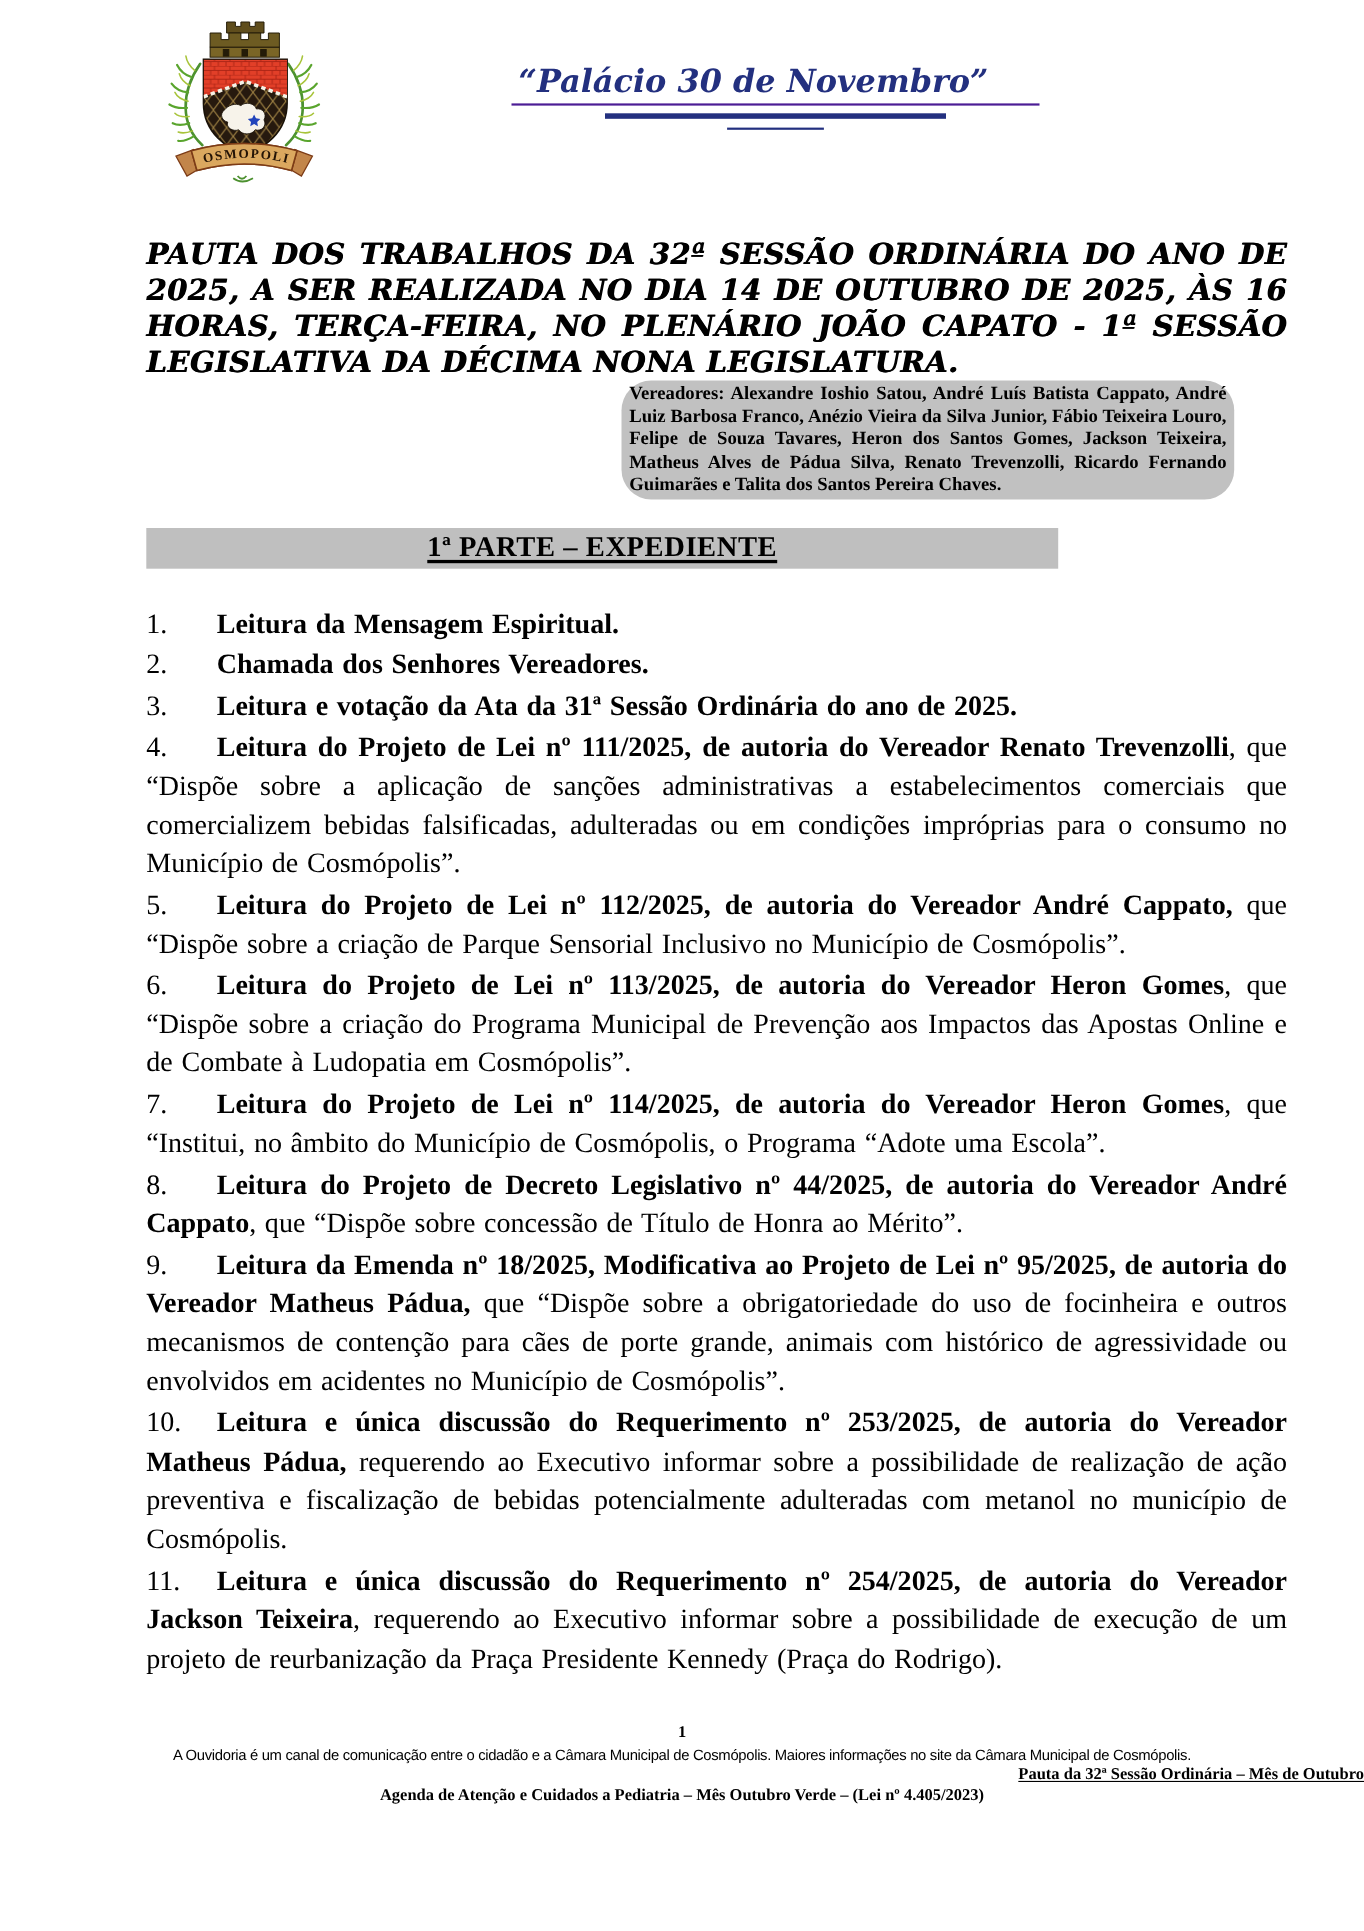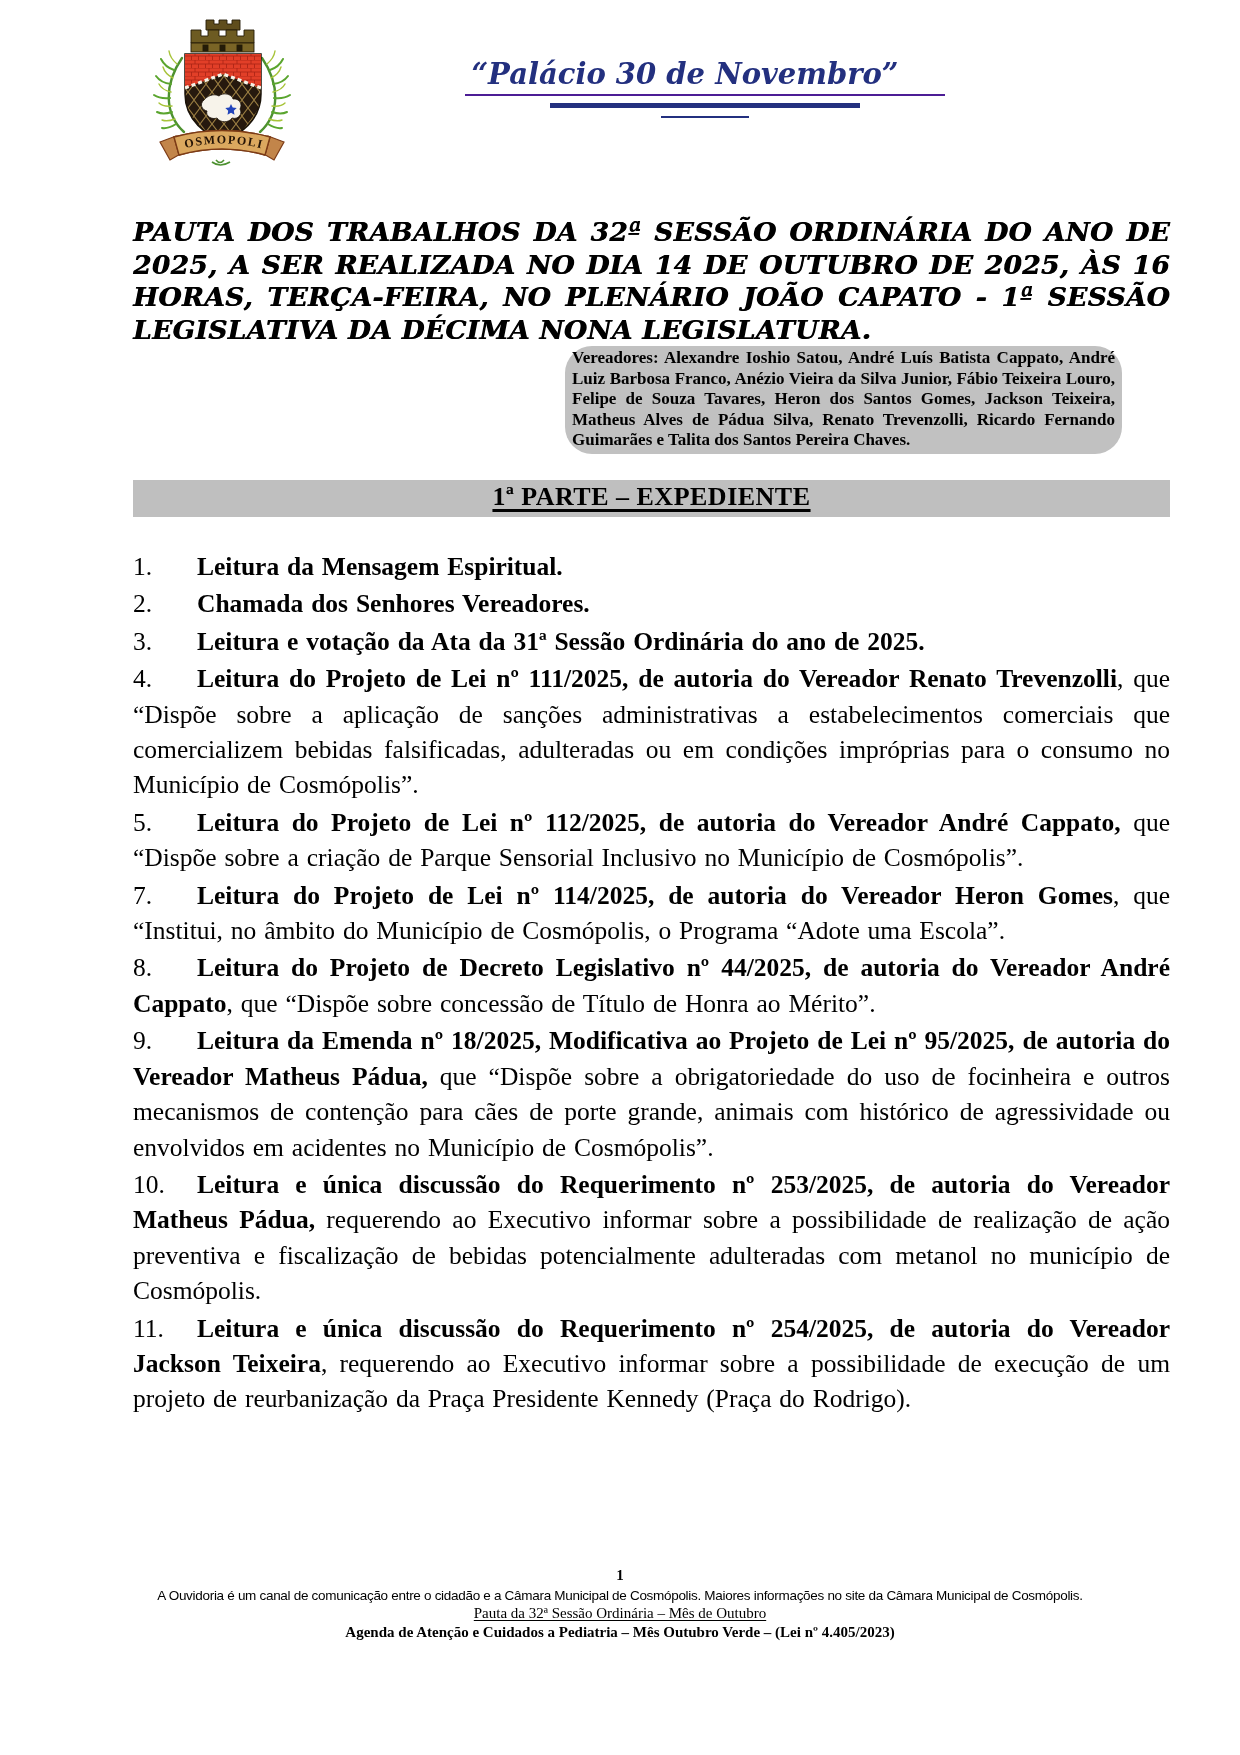--- a/index.html
+++ b/index.html
@@ -30,21 +30,21 @@
     text-shadow:.6px 0 0 currentColor;
   }
   
   .vereadores{
     position:absolute;left:565px;top:346px;width:557px;box-sizing:border-box;
     background:#c1c1c1;font-weight:bold;font-size:17px;line-height:20.6px;
     text-align:justify;padding:2px 7px 3px 7px;border-radius:27px;
   }
   
   .banner{
-    position:absolute;left:133px;top:480px;width:1037px;background:#bfbfbf;
+    position:absolute;left:133px;top:480px;width:829px;background:#bfbfbf;
     text-align:center;padding:2px 0 5px 0;
   }
   .banner span{
     font-size:26px;font-weight:bold;letter-spacing:.5px;
     text-decoration:underline;text-decoration-thickness:2.5px;text-underline-offset:4px;
   }
   
   .agenda{position:absolute;left:133px;top:549px;width:1037px;}
   .agenda p{
     margin:0 0 2px 0;font-size:25.5px;line-height:35.4px;text-align:justify;
@@ -53,22 +53,22 @@
   .agenda .num{display:inline-block;width:64px;font-weight:normal;}
   .agenda .b{font-weight:bold;}
   
   .footer{position:absolute;left:0;top:1566px;width:1240px;text-align:center;}
   .page-num{font-size:15px;font-weight:bold;line-height:18px;}
   .f-ouvidoria{
     font-family:"Liberation Sans",sans-serif;font-size:13.5px;
     letter-spacing:-.3px;line-height:17px;margin-top:3px;
   }
   .f-pauta{
-    font-size:15px;font-weight:normal;line-height:19px;
-    text-decoration:underline;text-underline-offset:2px;
+    font-size:15px;font-weight:bold;line-height:19px;
+    text-decoration:underline;text-underline-offset:2px;text-align:right;
   }
   .f-agenda{font-size:15px;font-weight:bold;line-height:19px;}
 </style>
 </head>
 <body>
 
 <div class="logo-wrap">
   <svg width="152" height="156" viewBox="0 0 152 156">
     <defs>
       <pattern id="diam" width="12" height="16" patternUnits="userSpaceOnUse">
@@ -142,20 +142,21 @@
 <div class="banner">
   <span>1ª PARTE – EXPEDIENTE</span>
 </div>
 
 <div class="agenda">
   <p><span class="num">1.</span><span class="b">Leitura da Mensagem Espiritual.</span><span></span></p>
   <p><span class="num">2.</span><span class="b">Chamada dos Senhores Vereadores.</span><span></span></p>
   <p><span class="num">3.</span><span class="b">Leitura e votação da Ata da 31ª Sessão Ordinária do ano de 2025.</span><span></span></p>
   <p><span class="num">4.</span><span class="b">Leitura do Projeto de Lei nº 111/2025, de autoria do Vereador Renato Trevenzolli</span><span>, que “Dispõe sobre a aplicação de sanções administrativas a estabelecimentos comerciais que comercializem bebidas falsificadas, adulteradas ou em condições impróprias para o consumo no Município de Cosmópolis”.</span></p>
   <p><span class="num">5.</span><span class="b">Leitura do Projeto de Lei nº 112/2025, de autoria do Vereador André Cappato,</span><span> que “Dispõe sobre a criação de Parque Sensorial Inclusivo no Município de Cosmópolis”.</span></p>
+  <p><span class="num">6.</span><span class="b">Leitura do Projeto de Lei nº 113/2025, de autoria do Vereador Heron Gomes</span><span>, que “Dispõe sobre a criação do Programa Municipal de Prevenção aos Impactos das Apostas Online e de Combate à Ludopatia em Cosmópolis”.</span></p>
   <p><span class="num">7.</span><span class="b">Leitura do Projeto de Lei nº 114/2025, de autoria do Vereador Heron Gomes</span><span>, que “Institui, no âmbito do Município de Cosmópolis, o Programa “Adote uma Escola”.</span></p>
   <p><span class="num">8.</span><span class="b">Leitura do Projeto de Decreto Legislativo nº 44/2025, de autoria do Vereador André Cappato</span><span>, que “Dispõe sobre concessão de Título de Honra ao Mérito”.</span></p>
   <p><span class="num">9.</span><span class="b">Leitura da Emenda nº 18/2025, Modificativa ao Projeto de Lei nº 95/2025, de autoria do Vereador Matheus Pádua,</span><span> que “Dispõe sobre a obrigatoriedade do uso de focinheira e outros mecanismos de contenção para cães de porte grande, animais com histórico de agressividade ou envolvidos em acidentes no Município de Cosmópolis”.</span></p>
   <p><span class="num">10.</span><span class="b">Leitura e única discussão do Requerimento nº 253/2025, de autoria do Vereador Matheus Pádua,</span><span> requerendo ao Executivo informar sobre a possibilidade de realização de ação preventiva e fiscalização de bebidas potencialmente adulteradas com metanol no município de Cosmópolis.</span></p>
   <p><span class="num">11.</span><span class="b">Leitura e única discussão do Requerimento nº 254/2025, de autoria do Vereador Jackson Teixeira</span><span>, requerendo ao Executivo informar sobre a possibilidade de execução de um projeto de reurbanização da Praça Presidente Kennedy (Praça do Rodrigo).</span></p>
 </div>
 
 <div class="footer">
   <div class="page-num">1</div>
   <div class="f-ouvidoria">A Ouvidoria é um canal de comunicação entre o cidadão e a Câmara Municipal de Cosmópolis. Maiores informações no site da Câmara Municipal de Cosmópolis.</div>

